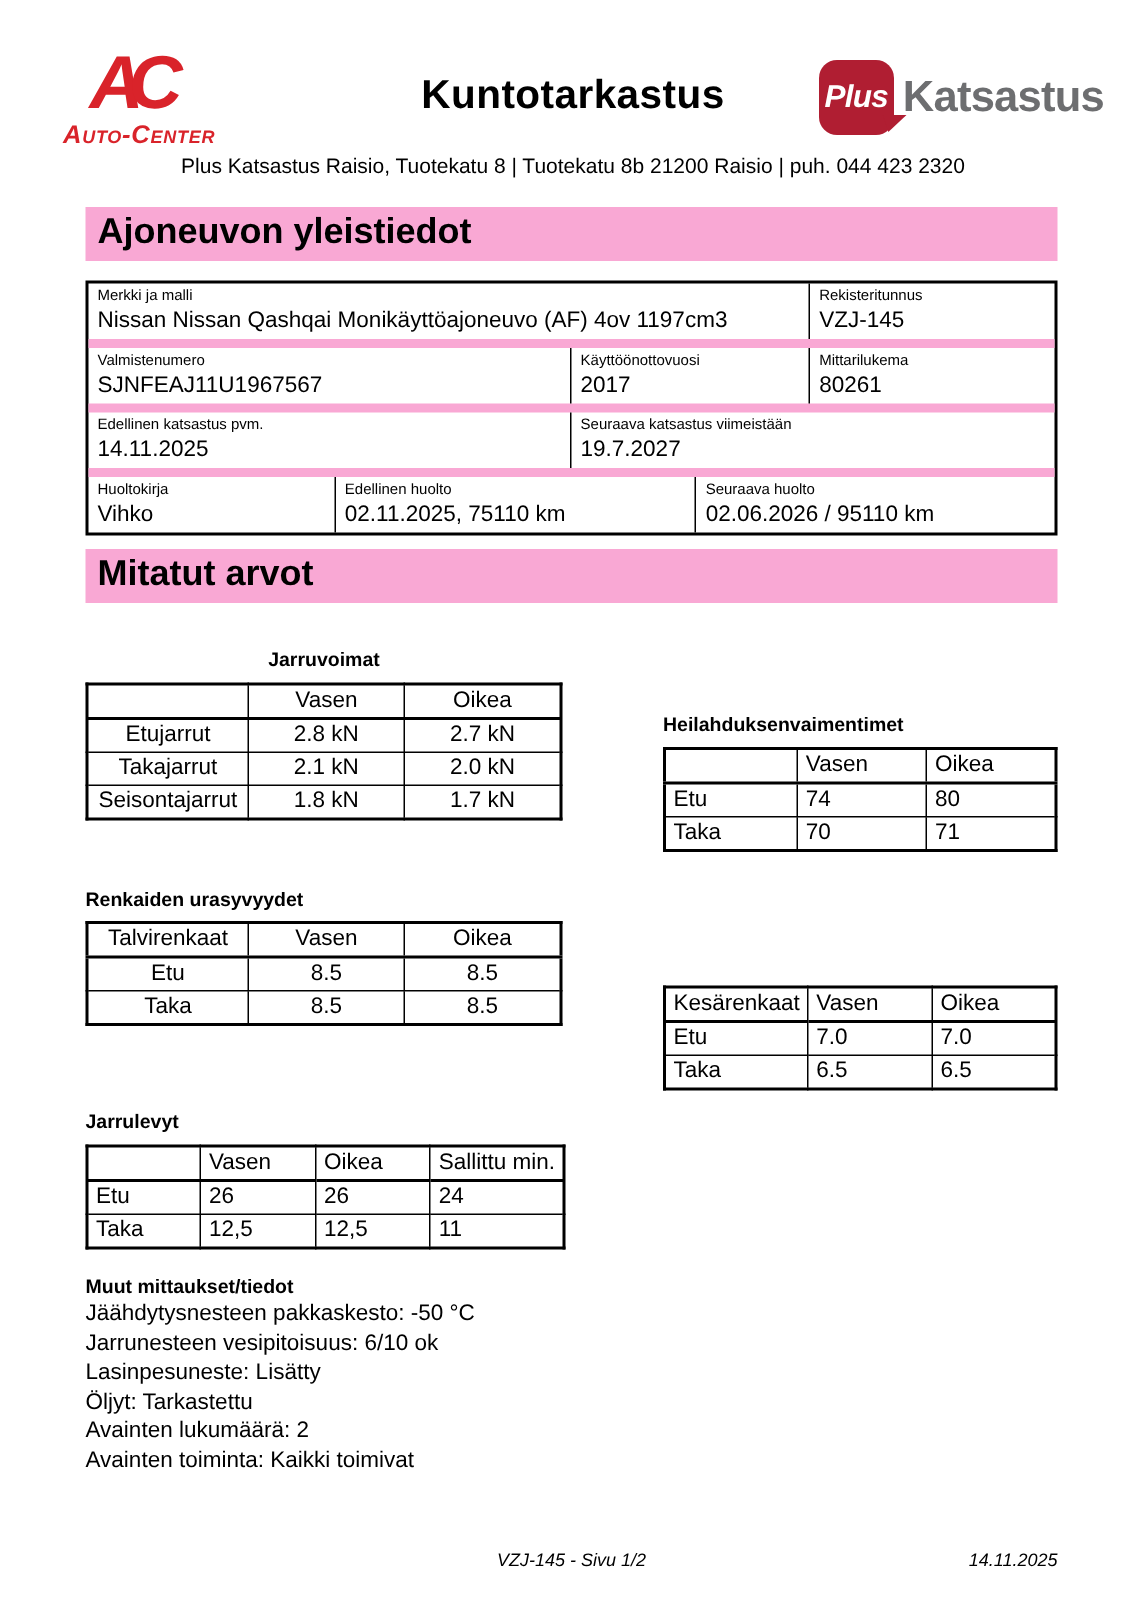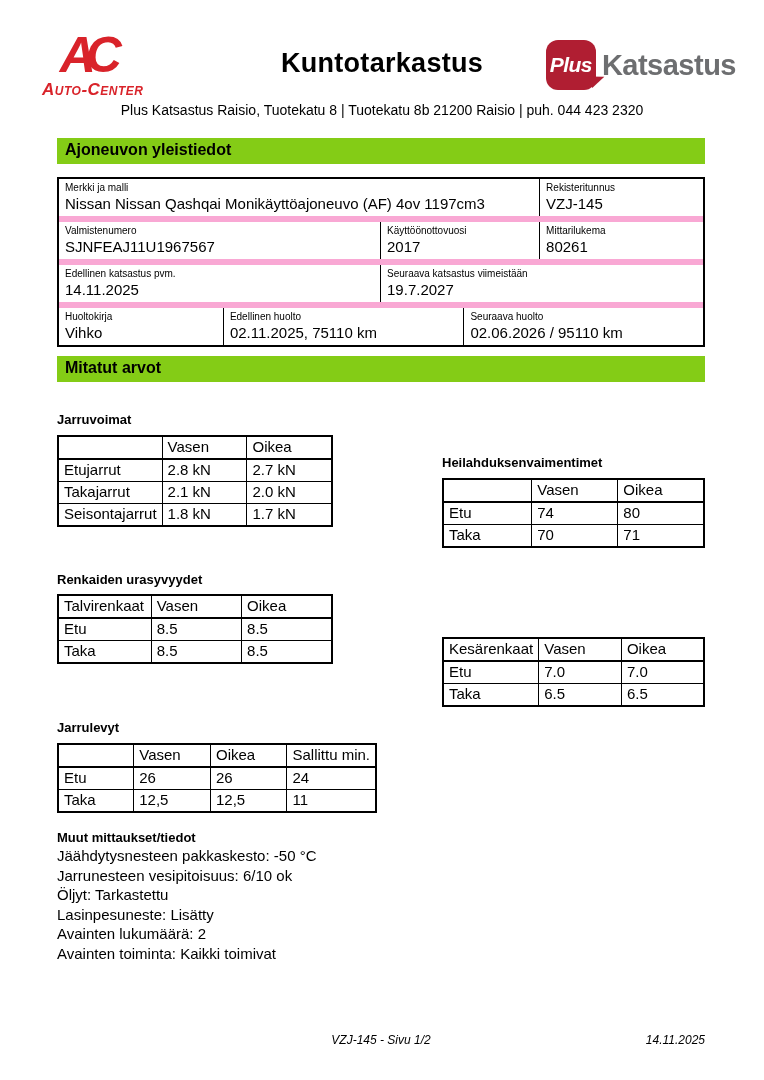--- a/index.html
+++ b/index.html
@@ -27,41 +27,41 @@
   .plus-word { color:#fff; font-size:21px; font-weight:bold; font-style:italic; letter-spacing:-0.5px; }
   .plus-tail { position:absolute; right:-9px; bottom:4px; width:0; height:0;
                border-style:solid; border-width:5px 0 7px 15px;
                border-color:transparent transparent transparent #b01e32;
                transform:rotate(-18deg); }
   .katsastus { font-size:29px; font-weight:bold; color:#6d6e70; margin-left:6px; letter-spacing:-0.5px; }
   .subtitle { text-align:center; font-size:14px; margin-top:8px; }
 
   
   .content { padding:0 59px 0 57px; }
-  .section-bar { background:#84cc16; font-weight:bold; font-size:16px;
+  .section-bar { background:#f9a8d4; font-weight:bold; font-size:24px;
                  padding:3px 8px 5px; margin-top:20px; }
   .section-bar.second { margin-top:9px; }
 
   
   .vtable { border:2px solid #000; margin-top:13px; }
   .vrow { display:flex; }
   .vrow + .vrow { border-top:6px solid #f9a8d4; }
   .vcell { padding:3px 6px 4px; }
   .vcell + .vcell { border-left:1px solid #000; }
   .vlabel { display:block; font-size:10px; }
   .vvalue { display:block; font-size:15px; margin-top:2px; white-space:nowrap; }
   .w745{width:74.55%} .w255{width:25.45%}
   .w498{width:49.85%} .w247{width:24.70%}
   .w502{width:50.15%}
   .w373{width:37.35%} .w372{width:37.20%}
 
   
   .block-label { font-size:13px; font-weight:bold; }
   .two-col { display:flex; justify-content:space-between; }
-  .col-left { width:276px; }
+  .col-left { width:318px;text-align:center; }
   .col-right { width:263px;margin-top:43px; }
   .mtable { width:100%; border-collapse:collapse; border:2px solid #000; margin-top:8px; }
   .mtable td { border:1px solid #000; font-size:15px; padding:1px 5px 3px; height:21px; white-space:nowrap; }
   .mtable tr.hdr td { border-bottom:2px solid #000; }
   .c34{width:34%} .c33{width:33%} .c25{width:25%}
   .mb-brakes { margin-top:30px; }
   .mb-tires-label { margin-top:24px; }
   .mb-tires { margin-top:0; }
   .mb-tires .mtable { margin-top:7px; }
   .mb-discs-label { margin-top:13px; }
@@ -277,22 +277,22 @@
           <td>11</td>
         </tr>
       </tbody>
         </table>
     </div>
 
     <div class="other-label">Muut mittaukset/tiedot</div>
     <div class="other-lines">
       <div class="other-line">Jäähdytysnesteen pakkaskesto: -50 °C</div>
       <div class="other-line">Jarrunesteen vesipitoisuus: 6/10 ok</div>
+      <div class="other-line">Lasinpesuneste: Lisätty</div>
       <div class="other-line">Öljyt: Tarkastettu</div>
-      <div class="other-line">Lasinpesuneste: Lisätty</div>
       <div class="other-line">Avainten lukumäärä: 2</div>
       <div class="other-line">Avainten toiminta: Kaikki toimivat</div>
     </div>
 
   </div>
 
   <div class="footer">
     <span class="footer-center">VZJ-145 - Sivu 1/2</span>
     <span class="footer-right">14.11.2025</span>
   </div>

